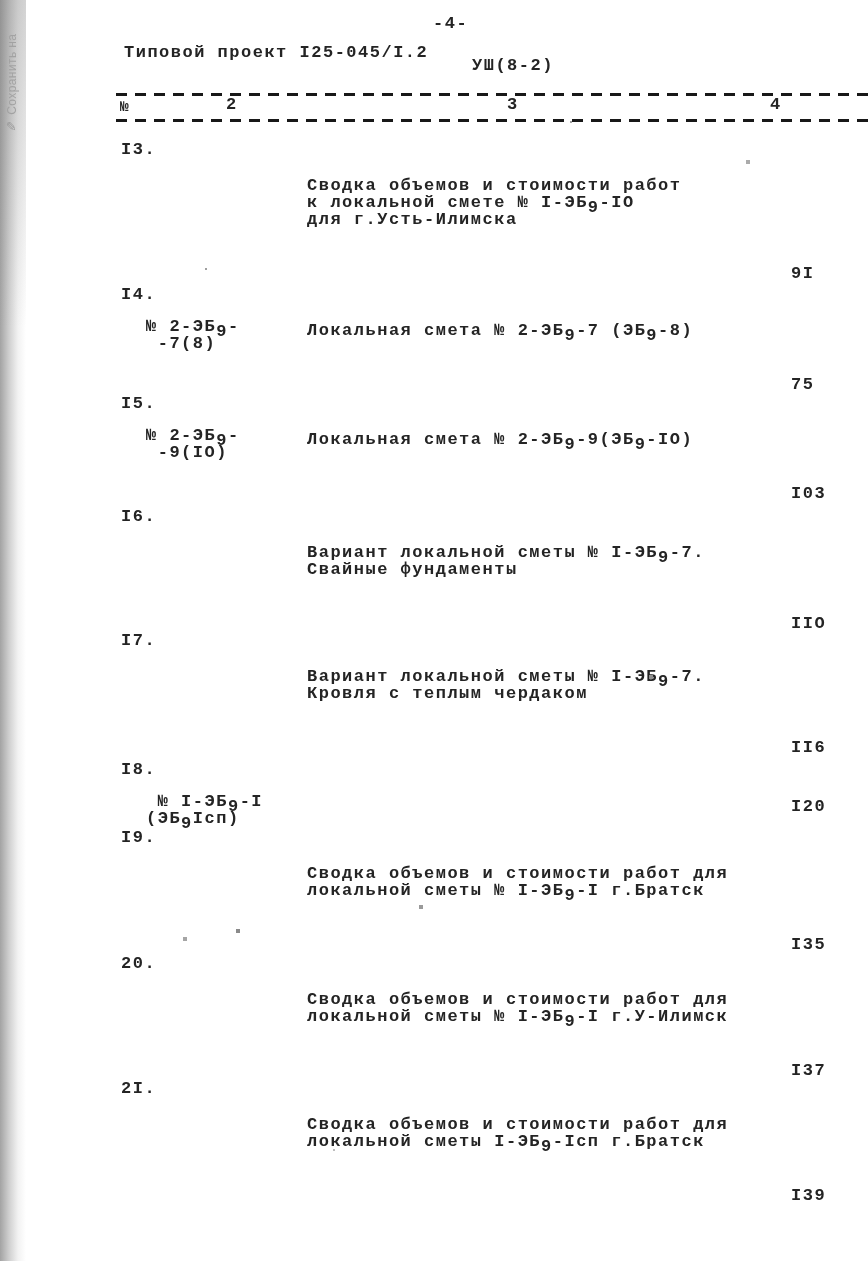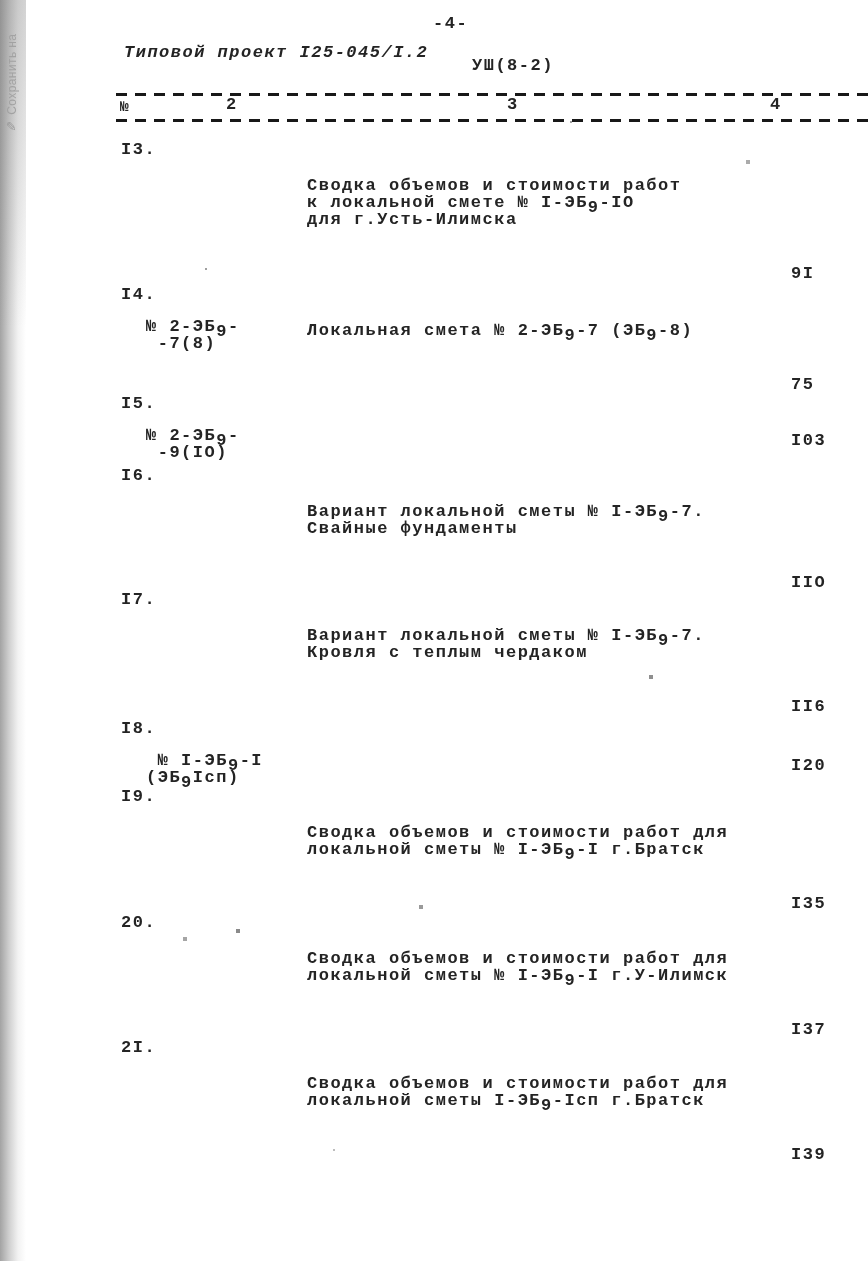--- a/index.html
+++ b/index.html
@@ -28,21 +28,21 @@
   .watermark .wm-icon{display:inline-block;margin-right:6px;transform:rotate(90deg);font-size:13px;color:#9a9a9a;}
   
   .typ{
     font-family:"Liberation Mono","DejaVu Sans Mono",monospace;
     font-weight:700;color:#242424;
     font-size:17px;line-height:17px;letter-spacing:1.5px;
     white-space:pre-wrap;
   }
   .sub{display:inline-block;transform:translateY(5px);}
   .page-num{position:absolute;left:433px;top:15px;}
-  .title{position:absolute;left:124px;top:44px;font-style:italic;}
+  .title{position:absolute;left:124px;top:44px;}
   .doc-code{position:absolute;left:472px;top:57px;}
   .dash{
     position:absolute;left:116px;right:0;height:3px;
     background:repeating-linear-gradient(90deg,#181818 0 11px,transparent 11px 19px);
   }
   .dash.d1{top:93px;}
   .dash.d2{top:119px;}
   .colhead{position:absolute;top:96px;}
   .ch-no{left:120px;font-size:15px;top:99px;}
   .ch-2{left:226px;}
@@ -125,20 +125,21 @@
     <div class="cell c-desc">
       <div class="typ desc-text">Локальная смета № 2-ЭБ<span class="sub">9</span>-7 (ЭБ<span class="sub">9</span>-8)</div>
       <span class="typ page-no">75</span>
     </div>
   </div>
       <div class="row">
     <div class="typ cell c-num">I5.</div>
     <div class="typ cell c-code">№ 2-ЭБ<span class="sub">9</span>-
  -9(IO)</div>
     <div class="cell c-desc">
+      <div class="typ desc-text">Локальная смета № 2-ЭБ<span class="sub">9</span>-9(ЭБ<span class="sub">9</span>-IO)</div>
       <span class="typ page-no">I03</span>
     </div>
   </div>
       <div class="row">
     <div class="typ cell c-num">I6.</div>
     <div class="typ cell c-code"></div>
     <div class="cell c-desc">
       <div class="typ desc-text">Вариант локальной сметы № I-ЭБ<span class="sub">9</span>-7.
 Свайные фундаменты</div>
       <span class="typ page-no">IIO</span>

